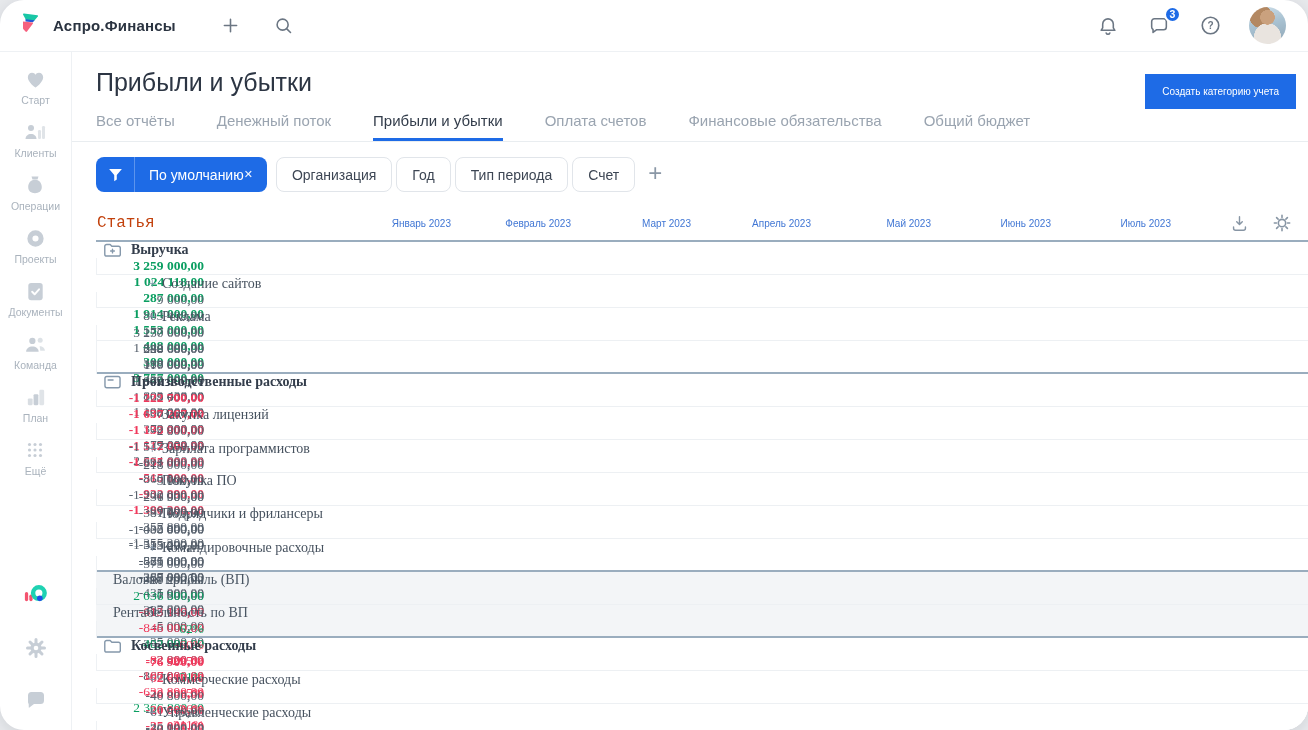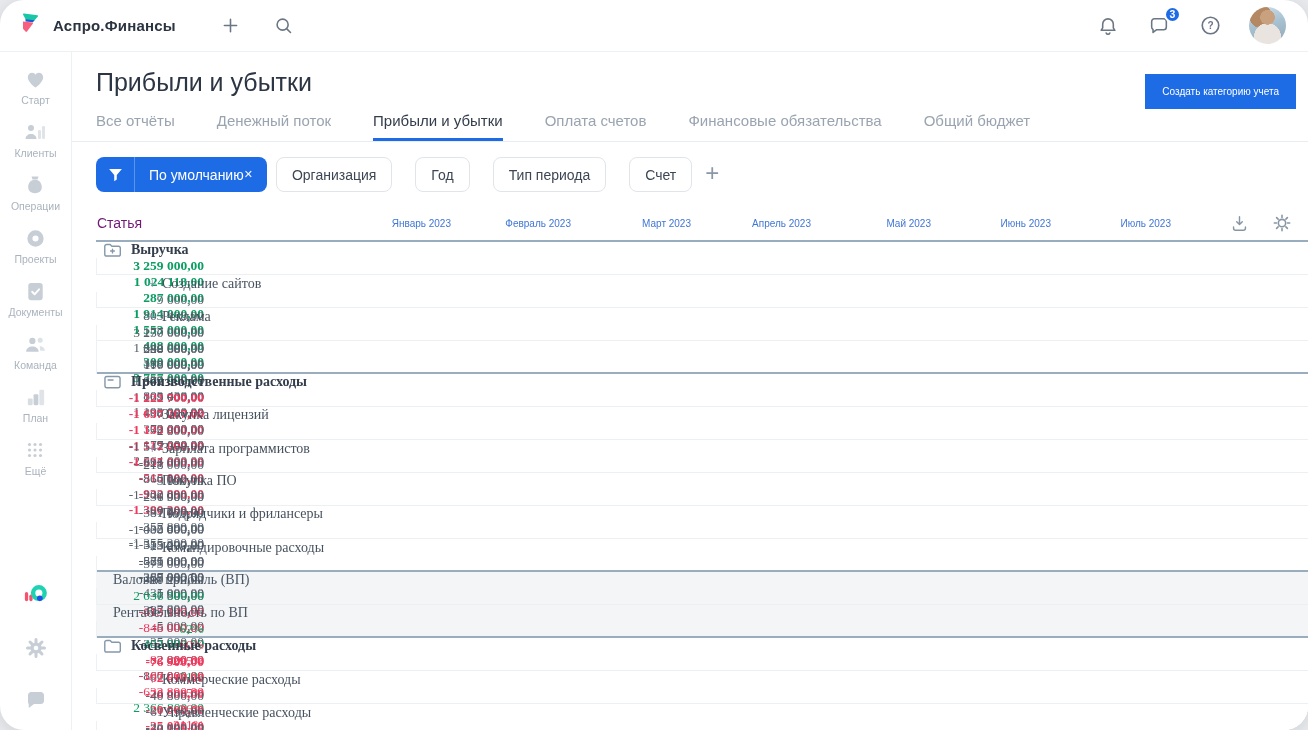--- a/index.html
+++ b/index.html
@@ -56,21 +56,21 @@
   .filter-label { display:flex; align-items:center; padding:0 14px; font-size:14px; }
   .filter-x { font-size:11px; opacity:.95; }
   .chip { background:#fff; border:1px solid #e1e5ea; border-radius:8px; height:35px; padding:0 15px;
     font-size:14px; color:#3d4654; cursor:pointer; font-family:inherit; white-space:nowrap; }
   .add-filter { background:none; border:none; font-size:24px; font-weight:400; color:#8a97a6; cursor:pointer; line-height:1; padding:0 4px 3px; }
   
   .table { margin-left:24px; width:calc(100% - 24px); }
   .trow { display:flex; align-items:stretch; }
   .tcell { display:flex; align-items:center; }
   .thead { height:36px; border-bottom:2px solid #9aadbe; }
-  .hfirst { width:247px; color:#701a75; font-size:14px; padding-left:1px; }
+  .hfirst { width:247px; color:#c2410c; font-size:16px; padding-left:1px;font-family:Liberation Mono, monospace; }
   .mcell { width:120px; justify-content:flex-end; padding-right:12px; color:var(--monthblue,#4076d4); font-size:10px; cursor:pointer; white-space:nowrap; }
   .icons-cell { flex:1; justify-content:flex-end; gap:19px; padding-right:14px; }
   .icons-cell .icon-btn svg { display:block; }
   .brow { height:33px; border-bottom:1px solid #edf0f3; background:#fff; cursor:default;font-family:Liberation Serif, serif; }
   .brow.summary { background:#f3f5f7; }
   .brow.sec-end { border-bottom:2px solid #9aadbe; }
   .label-cell { width:247px; font-size:14px; color:#47525f; white-space:nowrap; overflow:hidden; }
   .brow.group .label-cell { font-weight:700; color:#333d4b; padding-left:7px; gap:9px; }
   .brow.child .label-cell { padding-left:52px; }
   .brow.summary .label-cell { padding-left:17px; color:#4a5663; }
@@ -273,21 +273,21 @@
           <span class="funnel-seg">
             <svg width="17" height="17" viewBox="0 0 20 20">
                 <path d="M2.5 3.5h15l-6 7v5.5l-3 2v-7.5l-6-7z" fill="#ffffff"></path>
               </svg>
           </span>
           <span class="filter-label">
             <span>По умолчанию</span>
             <span class="filter-x">✕</span>
           </span>
         </div>
-        <span id="chips" style="display:flex;gap:23px;">
+        <span id="chips" style="display:flex;gap:4px;">
   <button class="chip">Организация</button>
   <button class="chip">Год</button>
   <button class="chip">Тип периода</button>
   <button class="chip">Счет</button>
           </span>
         <button class="add-filter">+</button>
       </div>
 
       <div class="table" id="table">
           <div class="trow thead">

